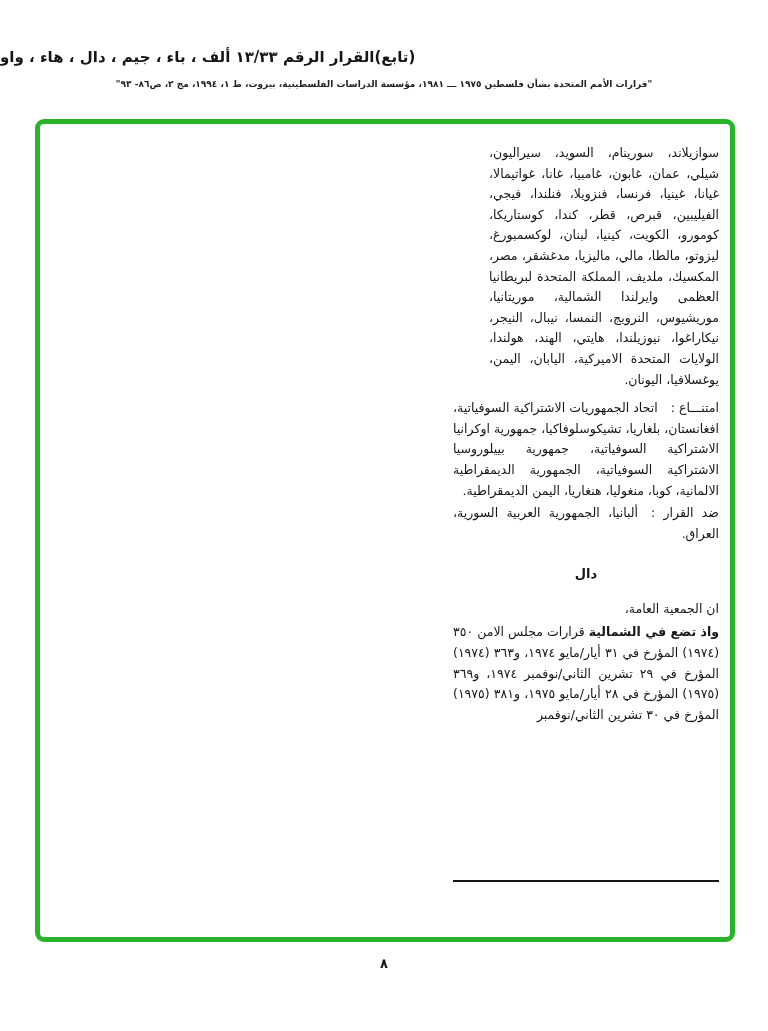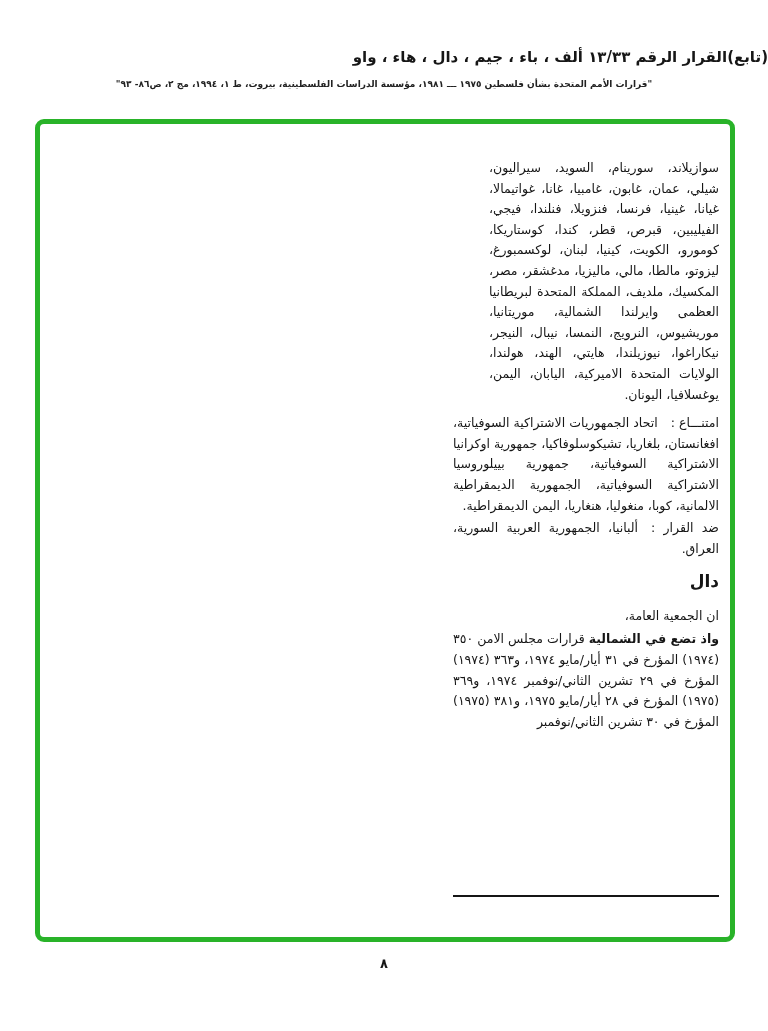--- a/index.html
+++ b/index.html
@@ -10,21 +10,21 @@
       width: 768px;
       height: 1031px;
       background: #ffffff;
       font-family: "DejaVu Sans", sans-serif;
       color: #161616;
       overflow: hidden;
     }
     .header-title {
       position: absolute;
       top: 48px; left: 0; right: 0;
-      text-align: right;
+      text-align: left;
       direction: rtl;
       font-size: 15px;
       font-weight: bold;
       letter-spacing: 0.2px;
     }
     .header-source {
       position: absolute;
       top: 79px; left: 0; right: 0;
       text-align: center;
       direction: rtl;
@@ -35,37 +35,37 @@
     .green-box {
       position: absolute;
       left: 35px; top: 119px;
       width: 700px; height: 823px;
       border: 5px solid #29b329;
       border-radius: 9px;
       background: transparent;
     }
     .text-column {
       position: absolute;
-      top: 158px; right: 49px;
+      top: 143px; right: 49px;
       width: 266px; height: 746px;
       display: flex;
       flex-direction: column;
       direction: rtl;
       font-size: 12.5px;
       line-height: 20.6px;
       text-align: justify;
     }
     .countries { width: 230px; }
     .vote-line { margin-top: 8px; }
     .vote-line + .vote-line { margin-top: 2px; }
     .vote-label { margin-left: 13px; white-space: nowrap; }
     .section-heading {
-      margin-top: 12px;
-      text-align: right;
-      font-size: 17px;
+      margin-top: 20px;
+      text-align: center;
+      font-size: 13px;
       font-weight: bold;
     }
     .opening {
       margin-top: 14px;
       text-align: right;
       font-weight: normal;
     }
     .body-par { margin-top: 3px; }
     .body-par .lead { font-weight: bold; }
     .footnotes { margin-top: auto; direction: rtl; }

